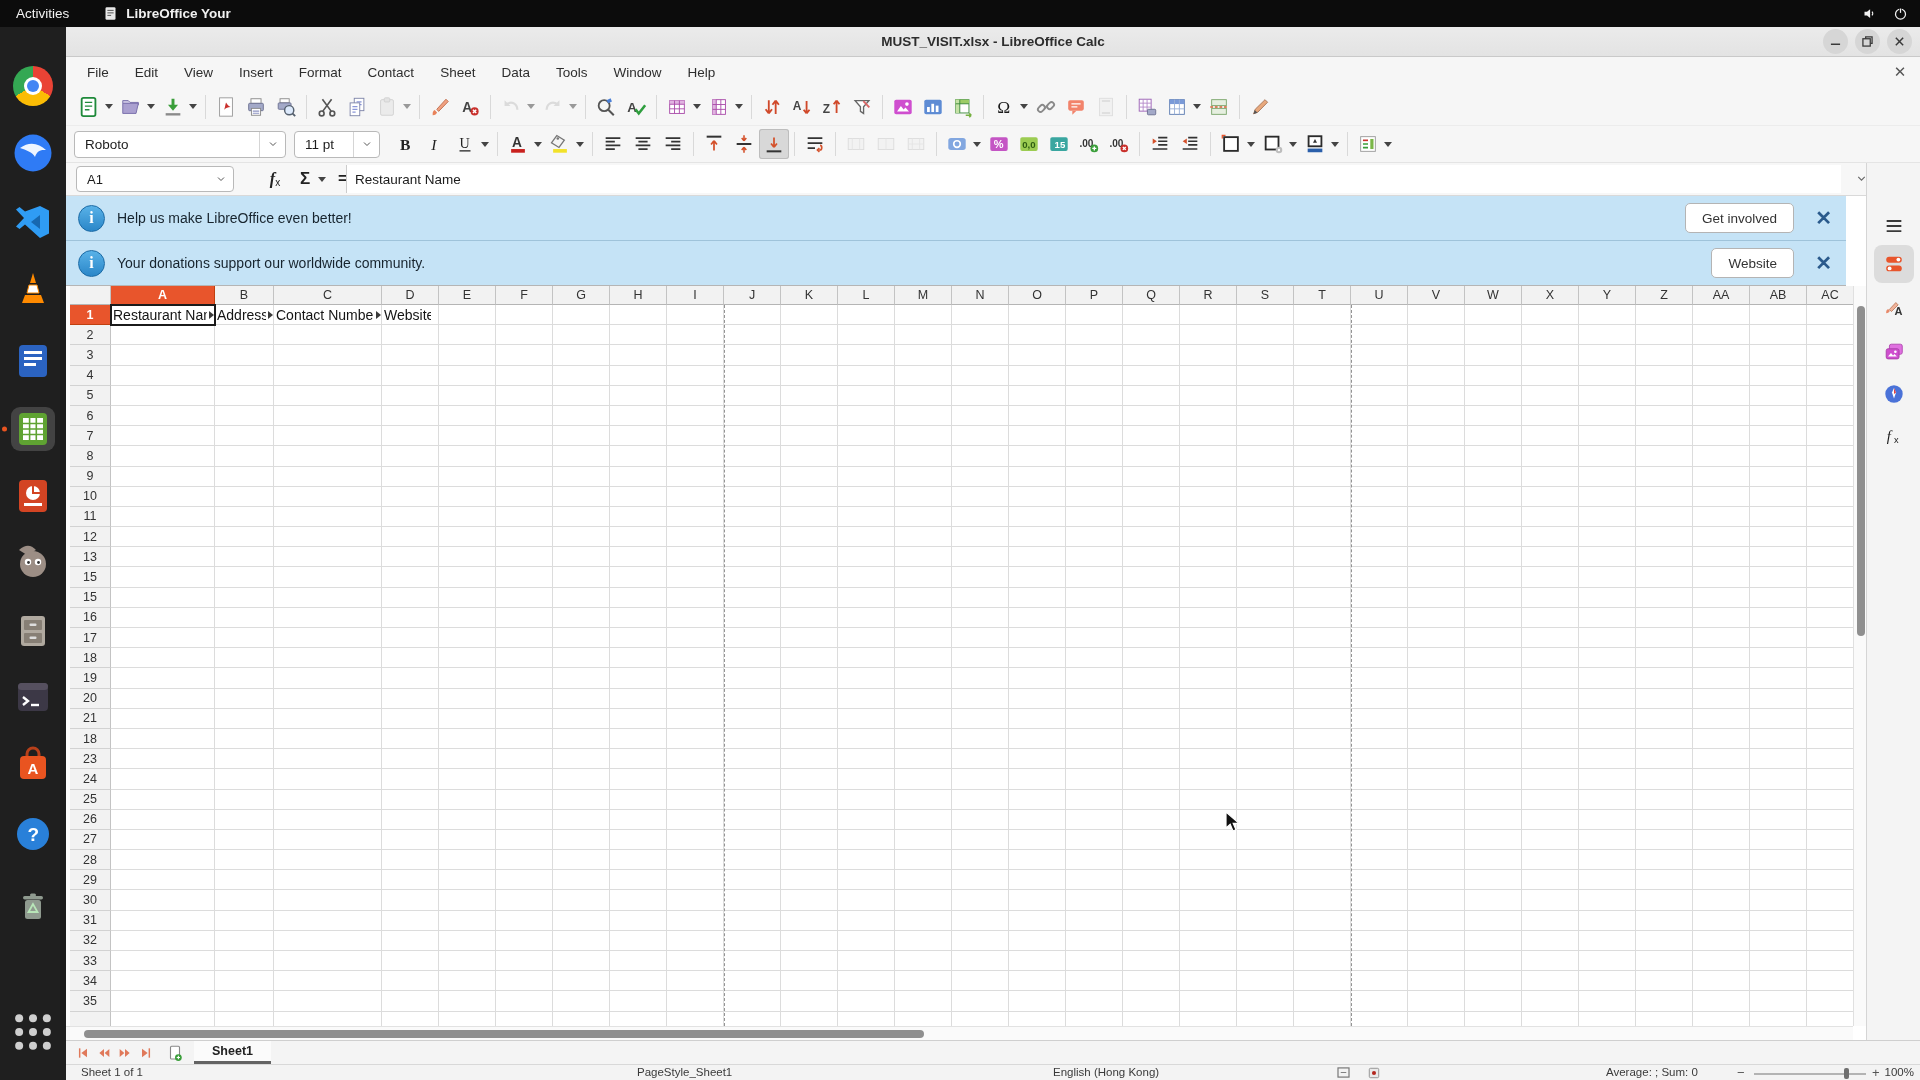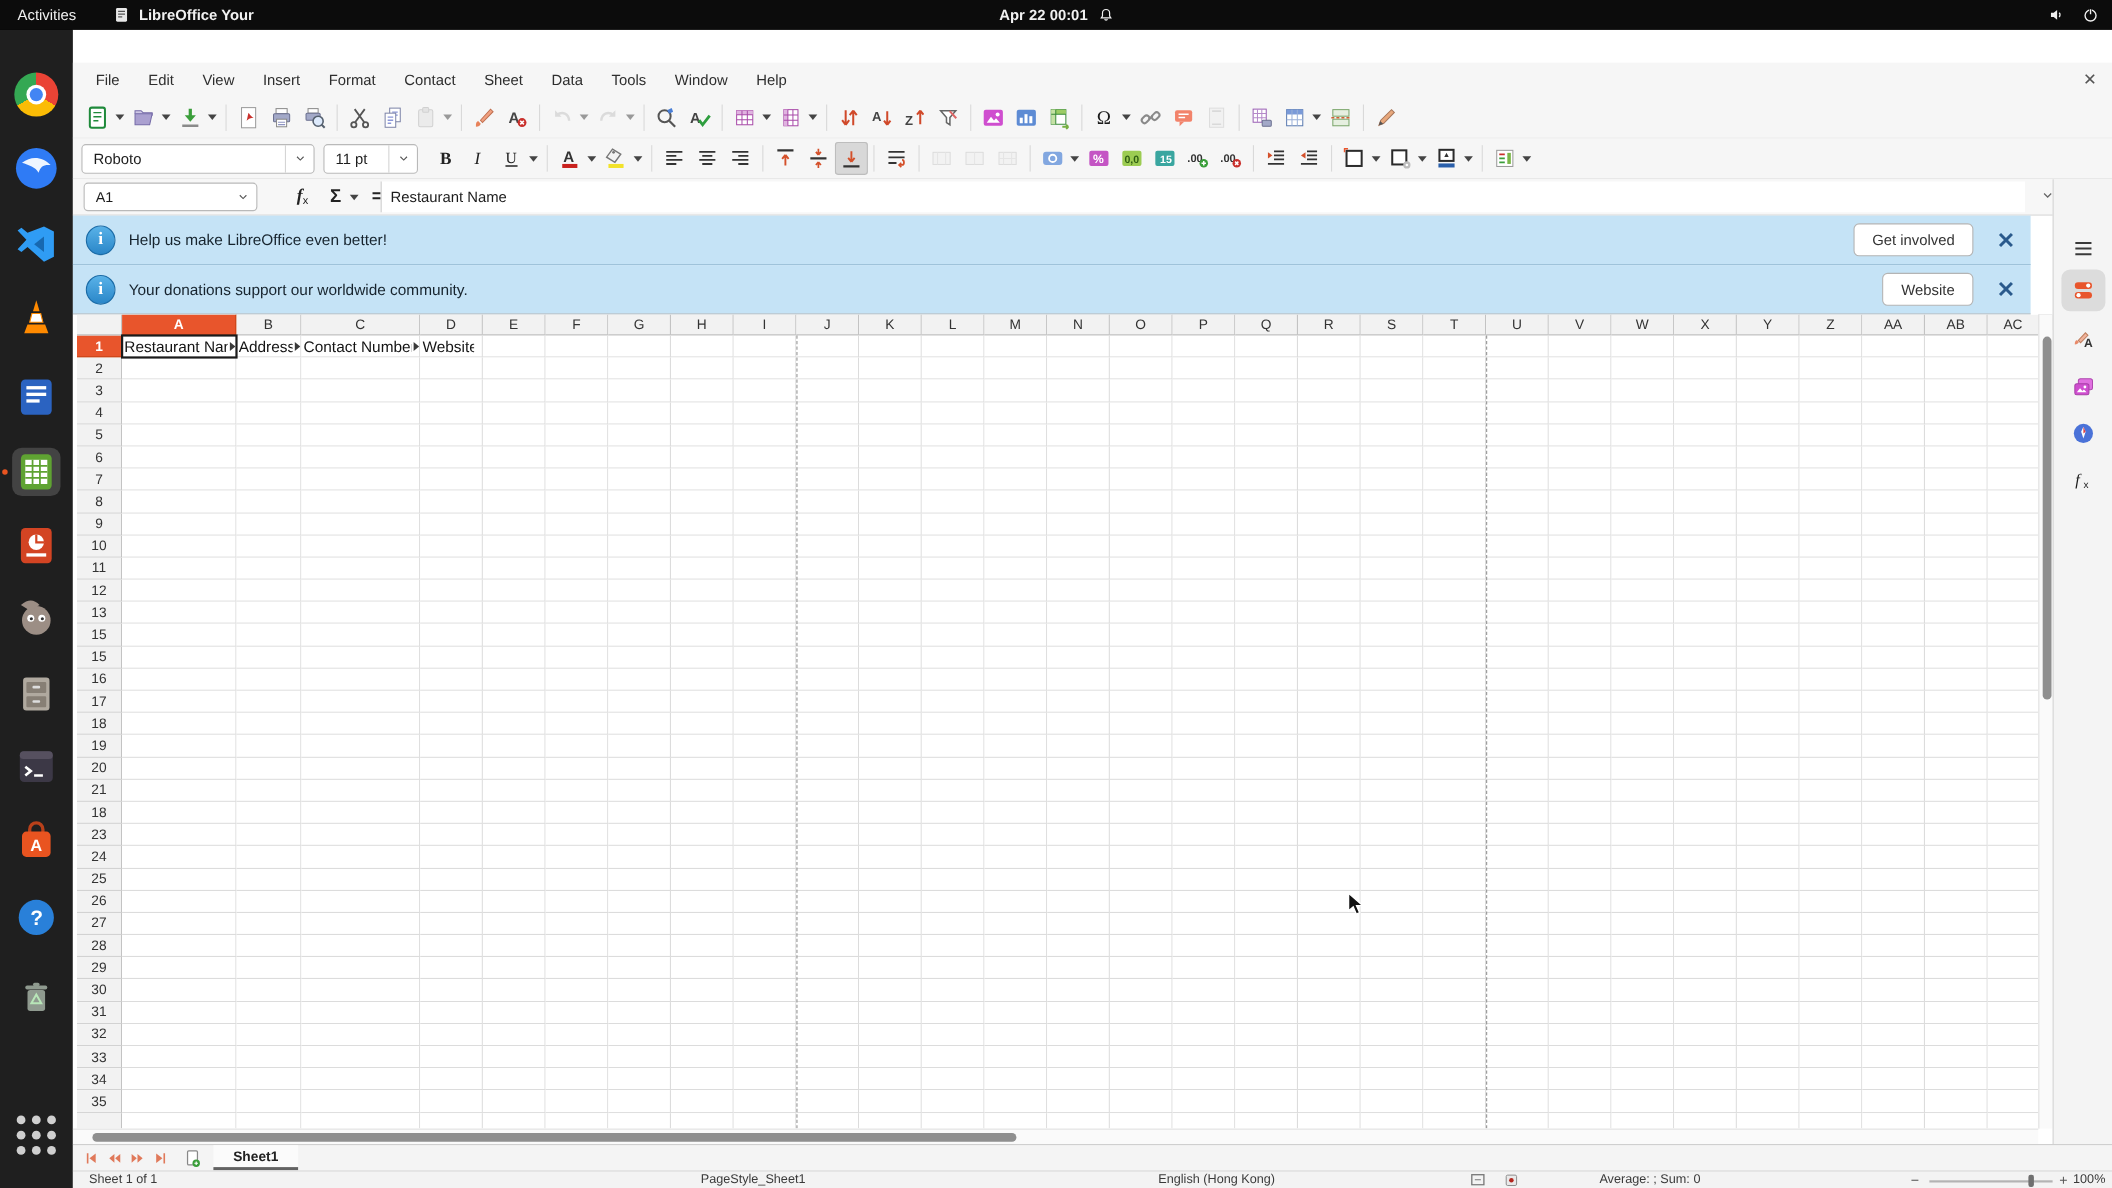--- a/index.html
+++ b/index.html
@@ -148,26 +148,20 @@
   <div class="tb-left">
     <span>Activities</span>
     <span class="appname">
       <svg width="15" height="15" viewBox="0 0 24 24">
           <rect x="4" y="2" width="16" height="20" rx="2" fill="#e8e8e8"></rect>
           <path d="M7 7h10M7 11h10M7 15h6" stroke="#555" stroke-width="1.6"></path>
         </svg>
       <span>LibreOffice Your</span>
     </span>
   </div>
-  <div class="clock"><span><span>Apr 22 00:01</span>
-    <svg width="13" height="13" viewBox="0 0 24 24" style="vertical-align:-2px;margin-left:6px">
-          <path d="M12 3a6 6 0 00-6 6v5l-2 3h16l-2-3V9a6 6 0 00-6-6z" fill="none" stroke="#f1f1f1" stroke-width="2"></path>
-          <path d="M10 19a2 2 0 004 0" fill="none" stroke="#f1f1f1" stroke-width="2"></path>
-        </svg></span>
-  </div>
   <div class="tb-right">
     <svg width="15" height="15" viewBox="0 0 24 24">
         <path d="M4 9v6h4l5 4V5L8 9z" fill="#f1f1f1"></path>
         <path d="M16 9c1.5 1.5 1.5 4.5 0 6" stroke="#f1f1f1" stroke-width="2" fill="none"></path>
       </svg>
     <svg width="15" height="15" viewBox="0 0 24 24">
         <circle cx="12" cy="13" r="8" fill="none" stroke="#f1f1f1" stroke-width="2"></circle>
         <path d="M12 3v8" stroke="#0c0c0c" stroke-width="4"></path>
         <path d="M12 4v7" stroke="#f1f1f1" stroke-width="2"></path>
       </svg>
@@ -308,20 +302,39 @@
           <circle cx="22" cy="13" r="2.6" fill="#cfcfcf"></circle>
           <circle cx="4" cy="22" r="2.6" fill="#cfcfcf"></circle>
           <circle cx="13" cy="22" r="2.6" fill="#cfcfcf"></circle>
           <circle cx="22" cy="22" r="2.6" fill="#cfcfcf"></circle>
         </svg></span>
     </div>
   </div>
 
 <div id="window">
 
+  <div id="titlebar">
+    <span class="title">MUST_VISIT.xlsx - LibreOffice Calc</span>
+    <span class="winbtn" style="right:72px">
+      <svg width="11" height="11" viewBox="0 0 12 12">
+          <path d="M1 9h10" stroke="#3a3a3a" stroke-width="1.6"></path>
+        </svg>
+      </span>
+    <span class="winbtn" style="right:40px">
+      <svg width="11" height="11" viewBox="0 0 12 12">
+          <rect x="1" y="3" width="8" height="8" fill="none" stroke="#3a3a3a" stroke-width="1.4"></rect>
+          <path d="M4 3V1h7v7H9" fill="none" stroke="#3a3a3a" stroke-width="1.4"></path>
+        </svg>
+      </span>
+    <span class="winbtn" style="right:8px">
+      <svg width="11" height="11" viewBox="0 0 12 12">
+          <path d="M2 2l8 8M10 2l-8 8" stroke="#3a3a3a" stroke-width="1.6"></path>
+        </svg>
+      </span>
+  </div>
 
   <div id="menubar">
     <span class="menuitem">File</span>
       <span class="menuitem">Edit</span>
       <span class="menuitem">View</span>
       <span class="menuitem">Insert</span>
       <span class="menuitem">Format</span>
       <span class="menuitem">Contact</span>
       <span class="menuitem">Sheet</span>
       <span class="menuitem">Data</span>
@@ -2247,21 +2260,21 @@
     <span class="sitem" style="left:1271px;top:2px">
       <svg width="13" height="11" viewBox="0 0 14 12">
           <rect x="1" y="1" width="12" height="10" fill="none" stroke="#777" stroke-width="1.3"></rect>
           <path d="M4 6h6" stroke="#777"></path>
         </svg></span>
     <span class="sitem" style="left:1302px;top:2px">
       <svg width="12" height="12" viewBox="0 0 14 14">
           <rect x="1.5" y="1.5" width="11" height="11" rx="1.5" fill="#e9e9e9" stroke="#888"></rect>
           <circle cx="7" cy="7" r="2.4" fill="#b3261e"></circle>
         </svg></span>
-    <span class="sitem" style="left:1388px">Average: ; Sum: 0</span>
+    <span class="sitem" style="left:1540px">Average: ; Sum: 0</span>
     <span class="sitem" style="left:1671px;top:0;font-size:13px;color:#555">−</span>
     <div id="zoomtrack"></div>
     <div id="zoomhandle"></div>
     <span class="sitem" style="left:1806px;top:0;font-size:13px;color:#555">+</span>
     <span class="sitem" style="right:6px">100%</span>
   </div>
 </div>
 
 <svg id="cursor" width="20" height="22" viewBox="0 0 20 22">
   <path d="M1 1v16l4.2-3.7L8 20l3-1.3-2.8-6.4H14z" fill="#111" stroke="#fff" stroke-width="1.2"></path>

